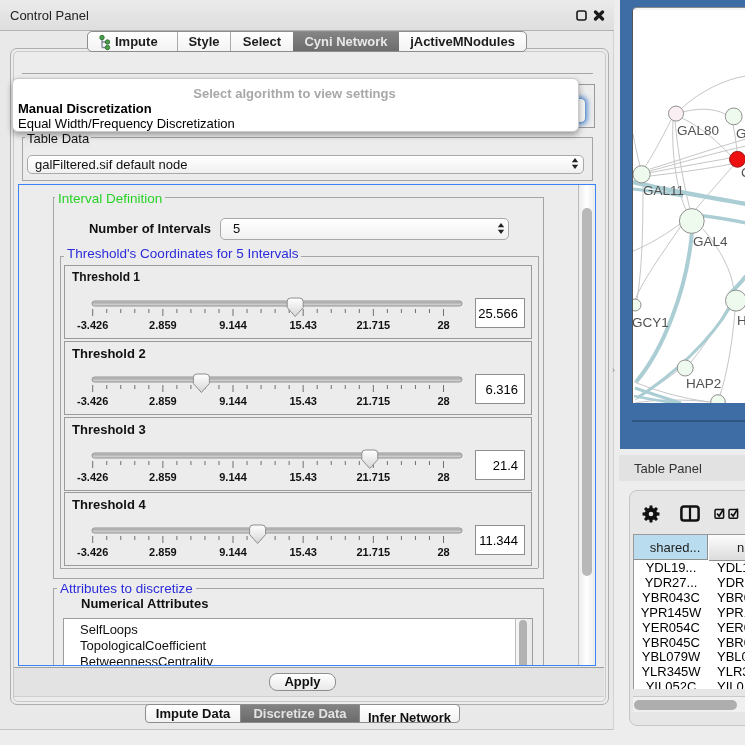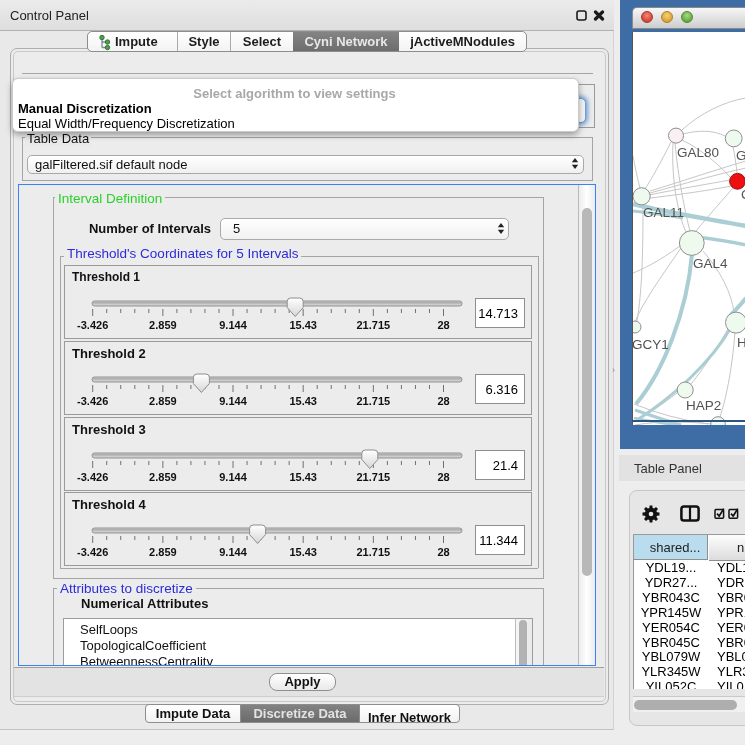--- a/index.html
+++ b/index.html
@@ -92,21 +92,21 @@
                 <stop offset="1" stop-color="#d6d6d6"></stop>
               </linearGradient>
             </defs>
   </svg>
   <div style="position:absolute;left:27.7px;top:53px;transform:translateX(-50%);font-size:11px;font-weight:bold;color:#111;white-space:nowrap;">-3.426</div>
   <div style="position:absolute;left:97.86px;top:53px;transform:translateX(-50%);font-size:11px;font-weight:bold;color:#111;white-space:nowrap;">2.859</div>
   <div style="position:absolute;left:168.02px;top:53px;transform:translateX(-50%);font-size:11px;font-weight:bold;color:#111;white-space:nowrap;">9.144</div>
   <div style="position:absolute;left:238.18px;top:53px;transform:translateX(-50%);font-size:11px;font-weight:bold;color:#111;white-space:nowrap;">15.43</div>
   <div style="position:absolute;left:308.34px;top:53px;transform:translateX(-50%);font-size:11px;font-weight:bold;color:#111;white-space:nowrap;">21.715</div>
   <div style="position:absolute;left:378.5px;top:53px;transform:translateX(-50%);font-size:11px;font-weight:bold;color:#111;white-space:nowrap;">28</div>
-  <div style="position:absolute;left:410px;top:32px;width:50px;height:30px;background:#fff;border:1px solid #8e8e8e;font-size:13px;color:#000;text-align:right;line-height:30px;padding-right:6px;box-sizing:border-box;">14.713</div>
+  <div style="position:absolute;left:410px;top:32px;width:50px;height:30px;background:#fff;border:1px solid #8e8e8e;font-size:13px;color:#000;text-align:right;line-height:30px;padding-right:6px;box-sizing:border-box;">25.566</div>
 </div>
 <div style="position:absolute;left:45px;top:156px;width:466px;height:72px;border:1px solid #9a9a9a;background:#ececec;">
   <div style="position:absolute;left:7px;top:4px;font-size:13px;font-weight:bold;color:#111;">Threshold 2</div>
   <svg style="position:absolute;left:20px;top:28px;" width="390" height="26" viewBox="0 0 390 26">
     <rect x="7" y="7" width="370" height="5" rx="2.5" fill="#cdcdcd" stroke="#929292" stroke-width="1"></rect>
     <rect x="8" y="8" width="368" height="1.6" fill="#b0b0b0"></rect>
     <g stroke="#6f6f6f" stroke-width="1">
               <path d="M7.70,15 V22"></path>
               <path d="M21.73,15 V19"></path>
               <path d="M35.76,15 V19"></path>
@@ -319,21 +319,21 @@
     <div style="position:absolute;left:311px;top:0;width:127px;height:19px;line-height:19px;text-align:center;">jActiveMNodules</div>
   </div>
 
   <div class="abs" style="left:612px;top:365px;font-size:9px;color:#8a8a8a;">›</div>
 
   <div class="abs" style="left:620px;top:0;width:125px;height:449px;background:#3e6ca5;"></div>
   <div class="abs" style="left:632px;top:7px;width:113px;height:20px;background:linear-gradient(#f7f7f7,#cdcdcd);border:1px solid #8a8a8a;border-right:none;border-radius:5px 0 0 0;"></div>
   <div class="abs" style="left:641px;top:11px;width:12px;height:12px;border-radius:50%;background:radial-gradient(circle at 50% 35%,#f0897e,#da4c3d 60%,#c03a2c);border:1px solid #a8362a;box-sizing:border-box;"></div>
   <div class="abs" style="left:661px;top:11px;width:12px;height:12px;border-radius:50%;background:radial-gradient(circle at 50% 35%,#f5d07a,#e2a93c 60%,#c68f28);border:1px solid #ad8126;box-sizing:border-box;"></div>
   <div class="abs" style="left:681px;top:11px;width:12px;height:12px;border-radius:50%;background:radial-gradient(circle at 50% 35%,#a8d88a,#6cb246 60%,#569636);border:1px solid #4e8a30;box-sizing:border-box;"></div>
-  <div class="abs" style="left:632px;top:32px;width:113px;height:393px;background:#ffffff;border-left:1px solid #555;text-decoration:underline;">
+  <div class="abs" style="left:632px;top:10px;width:113px;height:393px;background:#ffffff;border-left:1px solid #555;text-decoration:underline;">
     <svg width="113" height="393" viewBox="0 0 113 393" style="position:absolute;left:0;top:0;">
       <g fill="none" stroke="#c6c6c6" stroke-width="1">
         <path d="M113,66 C92,69 66,82 49,98"></path>
         <path d="M7,156 C4,145 2,134 0,124"></path>
         <path d="M50,102 C65,98 80,98 92,104"></path>
         <path d="M49,108 C70,118 88,135 97,145"></path>
         <path d="M38,110 C28,130 18,148 12,157"></path>
         <path d="M42,111 C45,145 52,180 57,199"></path>
         <path d="M40,111 C38,150 46,185 53,200"></path>
         <path d="M100,115 C102,124 103,132 104,141"></path>

